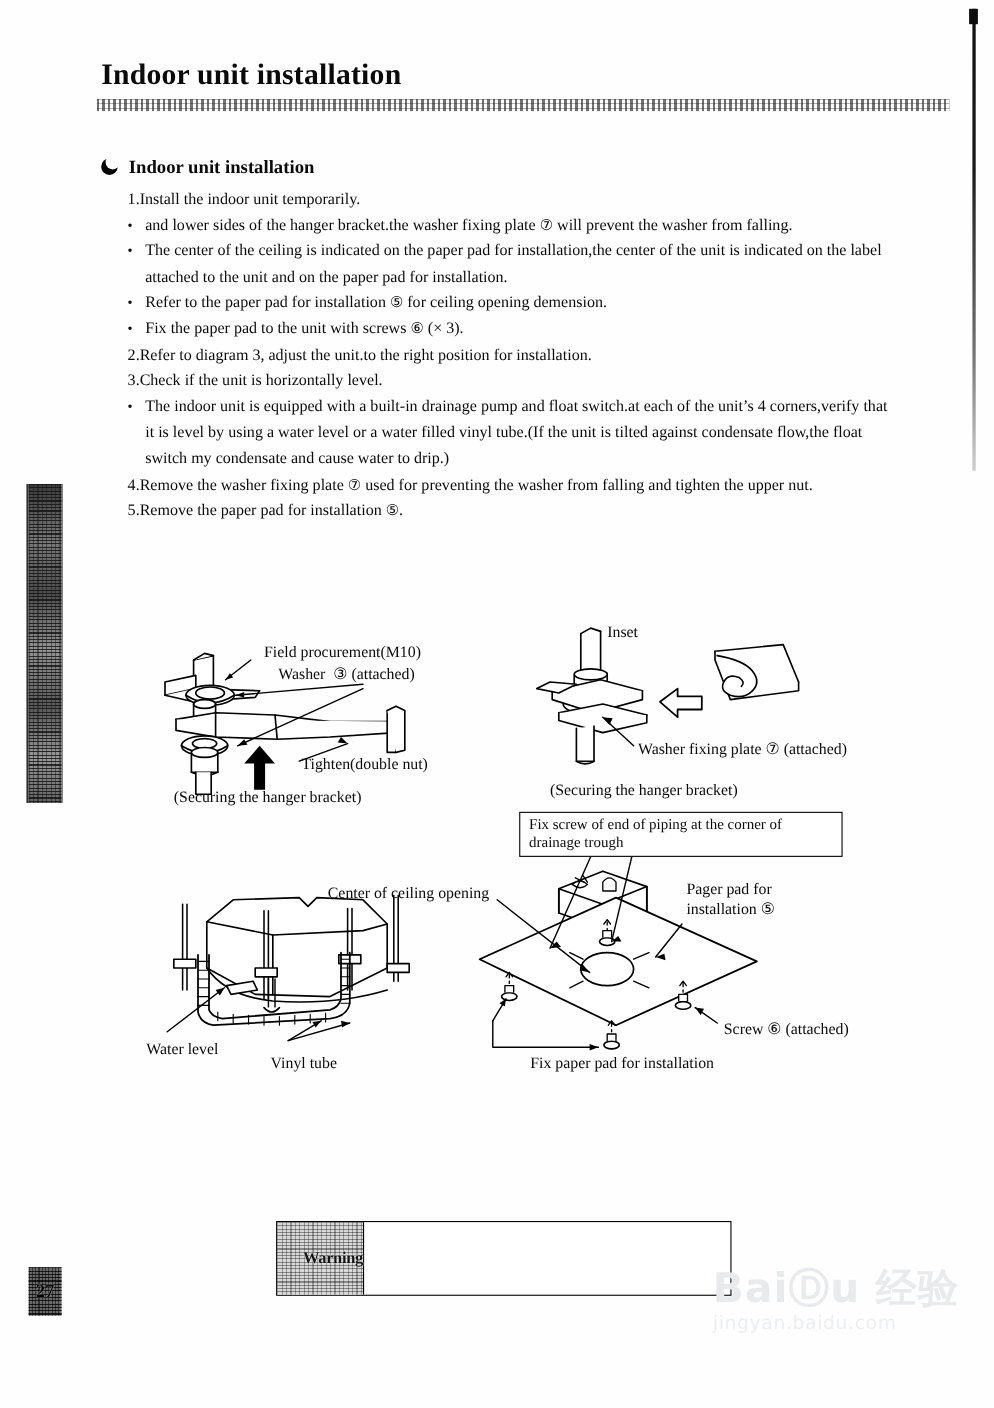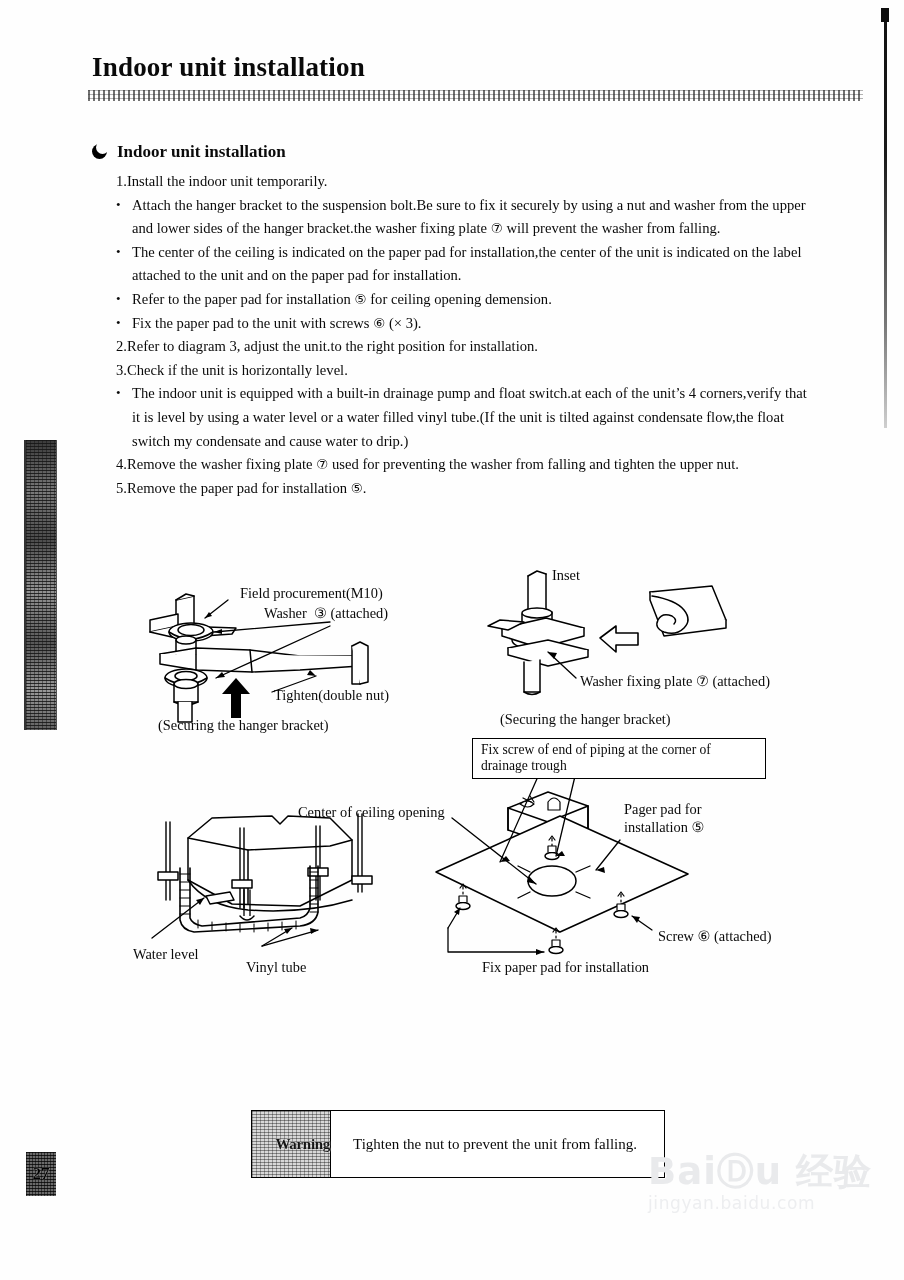--- a/index.html
+++ b/index.html
@@ -234,21 +234,20 @@
   <div class="section-head">
     <span class="bullet-crescent"></span>
     <span class="section-head-text">Indoor unit installation</span>
   </div>
 
   <div class="body-block">
 
     <div class="num-item">1.Install the indoor unit temporarily.</div>
 
     <div class="bullet-item">
-      <span class="cont">Attach the hanger bracket to the suspension bolt.Be sure to fix it securely by using a nut and washer from the upper</span>
       <span class="cont"><span>and lower sides of the hanger bracket.the washer fixing plate</span> <span class="circ">⑦</span> <span>will prevent the washer from falling.</span></span>
     </div>
 
     <div class="bullet-item">
       <span class="cont">The center of the ceiling is indicated on the paper pad for installation,the center of the unit is indicated on the label</span>
       <span class="cont">attached to the unit and on the paper pad for installation.</span>
     </div>
 
     <div class="bullet-item">
       <span>Refer to the paper pad for installation</span> <span class="circ">⑤</span> <span>for ceiling opening  demension.</span>
@@ -458,21 +457,21 @@
         <path d="M576 772 L556 856" stroke-width="1.3"></path>
         <path d="M556 856 l6 -5 l3 5 Z" fill="#000" stroke="none"></path>
 
         <path d="M620 840 L596 870" stroke-width="1.3"></path>
         <path d="M596 870 l8 -3 l1 6 Z" fill="#000" stroke="none"></path>
       </g>
     </g>
   </svg>
 
   <div class="fig-label" style="left:240px; top:584px;">Field procurement(M10)</div>
-  <div class="fig-label" style="left:264px; top:604px;text-align:right;">Washer  ③ (attached)</div>
+  <div class="fig-label" style="left:253px; top:604px;text-align:right;">Washer  ③ (attached)</div>
   <div class="fig-label" style="left:274px; top:686px;">Tighten(double nut)</div>
   <div class="fig-label" style="left:158px; top:716px;">(Securing the hanger bracket)</div>
 
   <div class="fig-label" style="left:552px; top:566px;">Inset</div>
   <div class="fig-label" style="left:580px; top:672px;">Washer fixing plate ⑦ (attached)</div>
   <div class="fig-label" style="left:500px; top:710px;">(Securing the hanger bracket)</div>
 
   <div class="callout-box">Fix screw of end of piping at the corner of drainage trough</div>
 
   <div class="fig-label" style="left:298px; top:803px;">Center of ceiling opening</div>
@@ -481,21 +480,20 @@
   <div class="fig-label" style="left:658px; top:927px;">Screw ⑥ (attached)</div>
   <div class="fig-label" style="left:482px; top:958px;">Fix paper pad for installation</div>
 
   <div class="fig-label" style="left:133px; top:945px;">Water level</div>
   <div class="fig-label" style="left:246px; top:958px;">Vinyl tube</div>
 
   <div class="warning-box">
     <div class="warning-cell">
       <span>Warning</span>
     </div>
-    <div class="warning-text">Tighten the nut to prevent the unit from falling.</div>
   </div>
 
   <div class="watermark">
     <div class="wm-main">BaiⒹu 经验</div>
     <div class="wm-sub">jingyan.baidu.com</div>
   </div>
 
 </div>
 
 </body></html>

